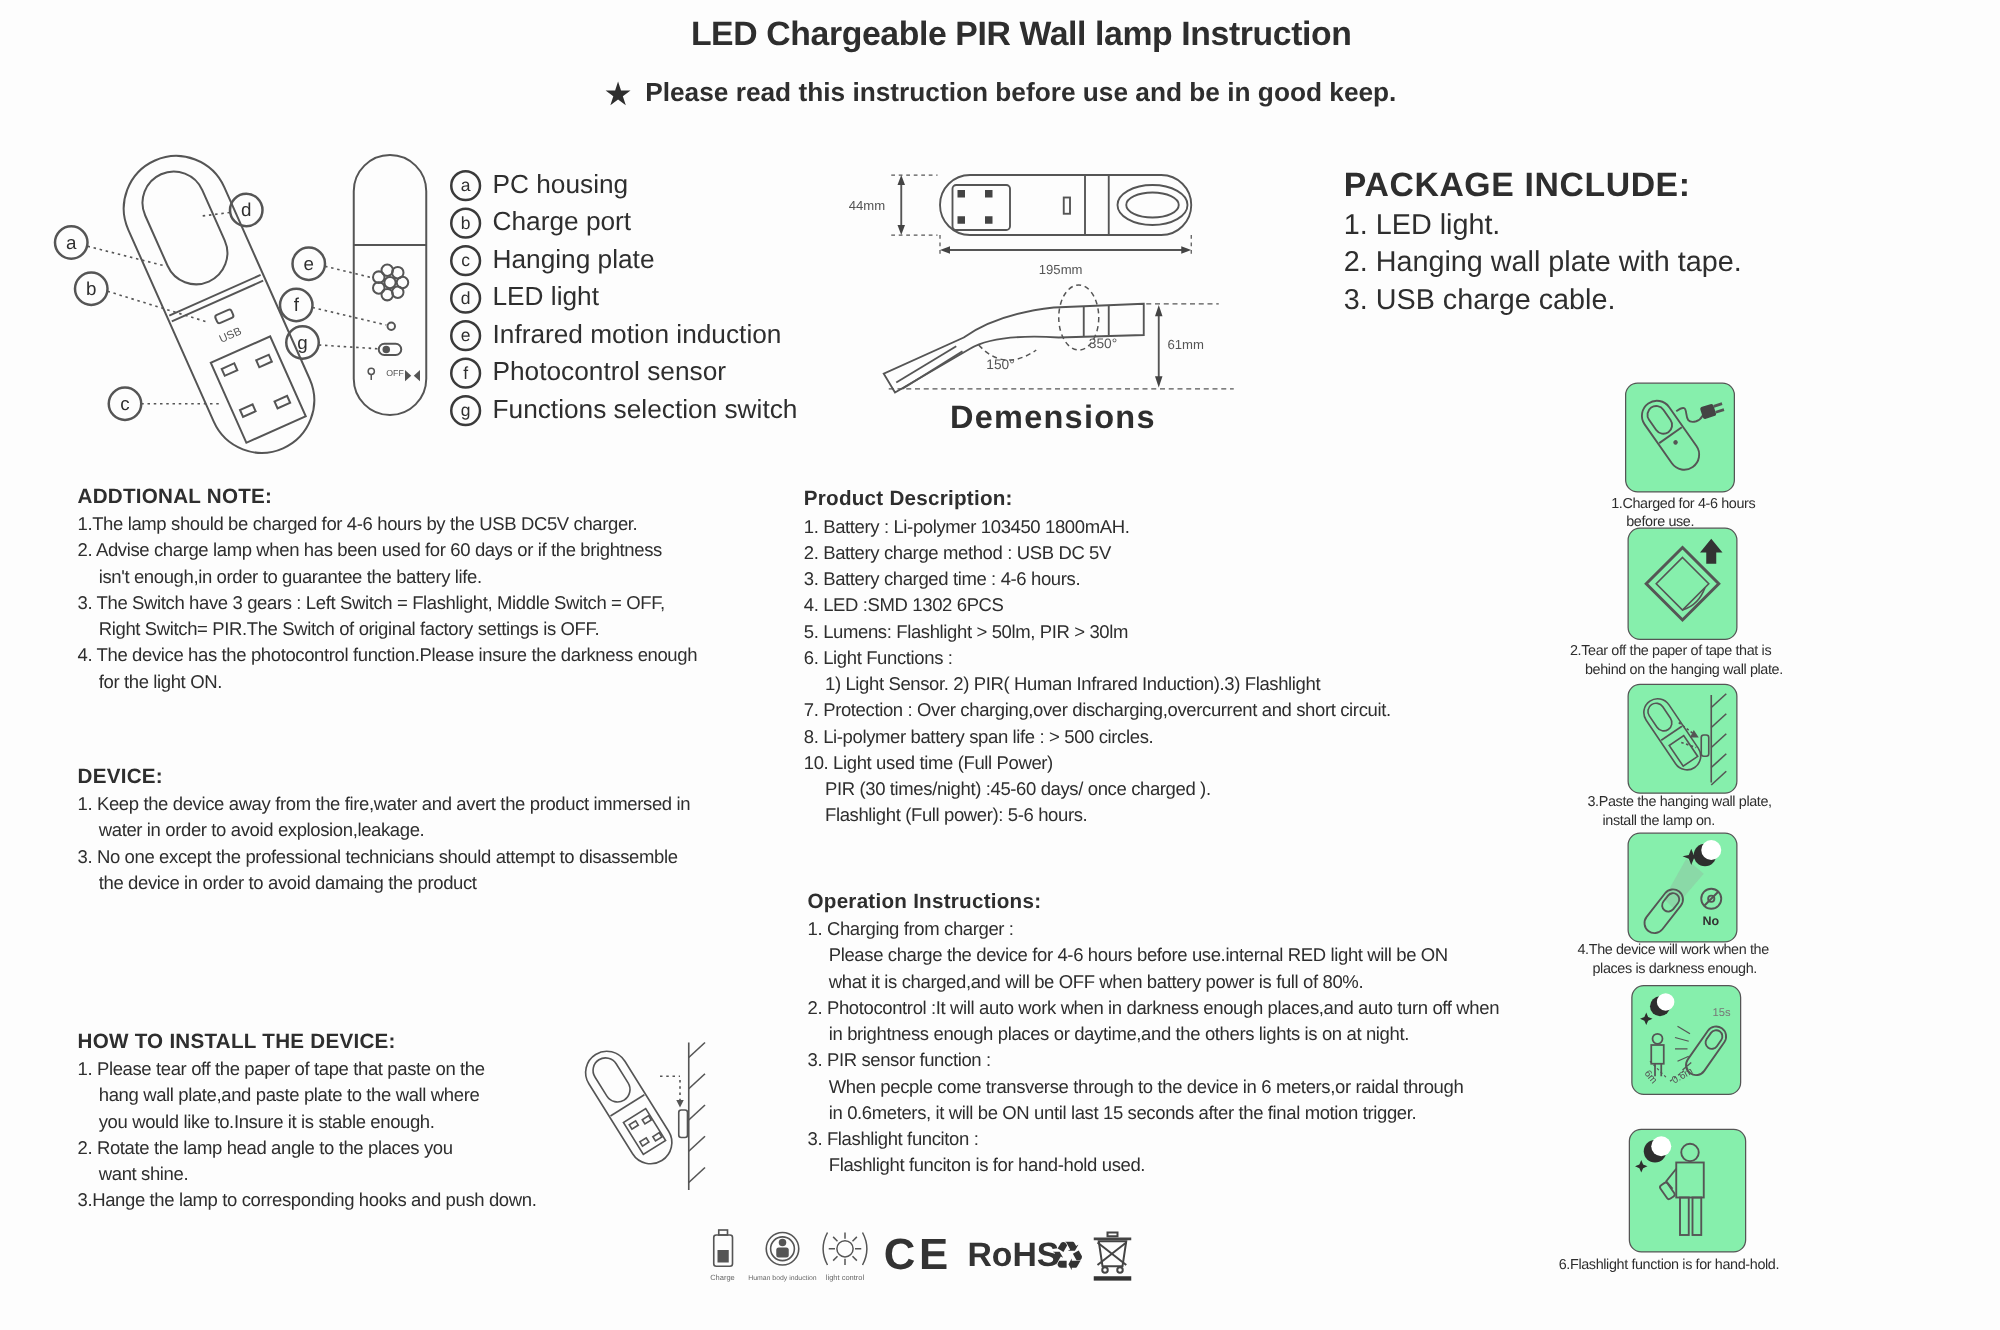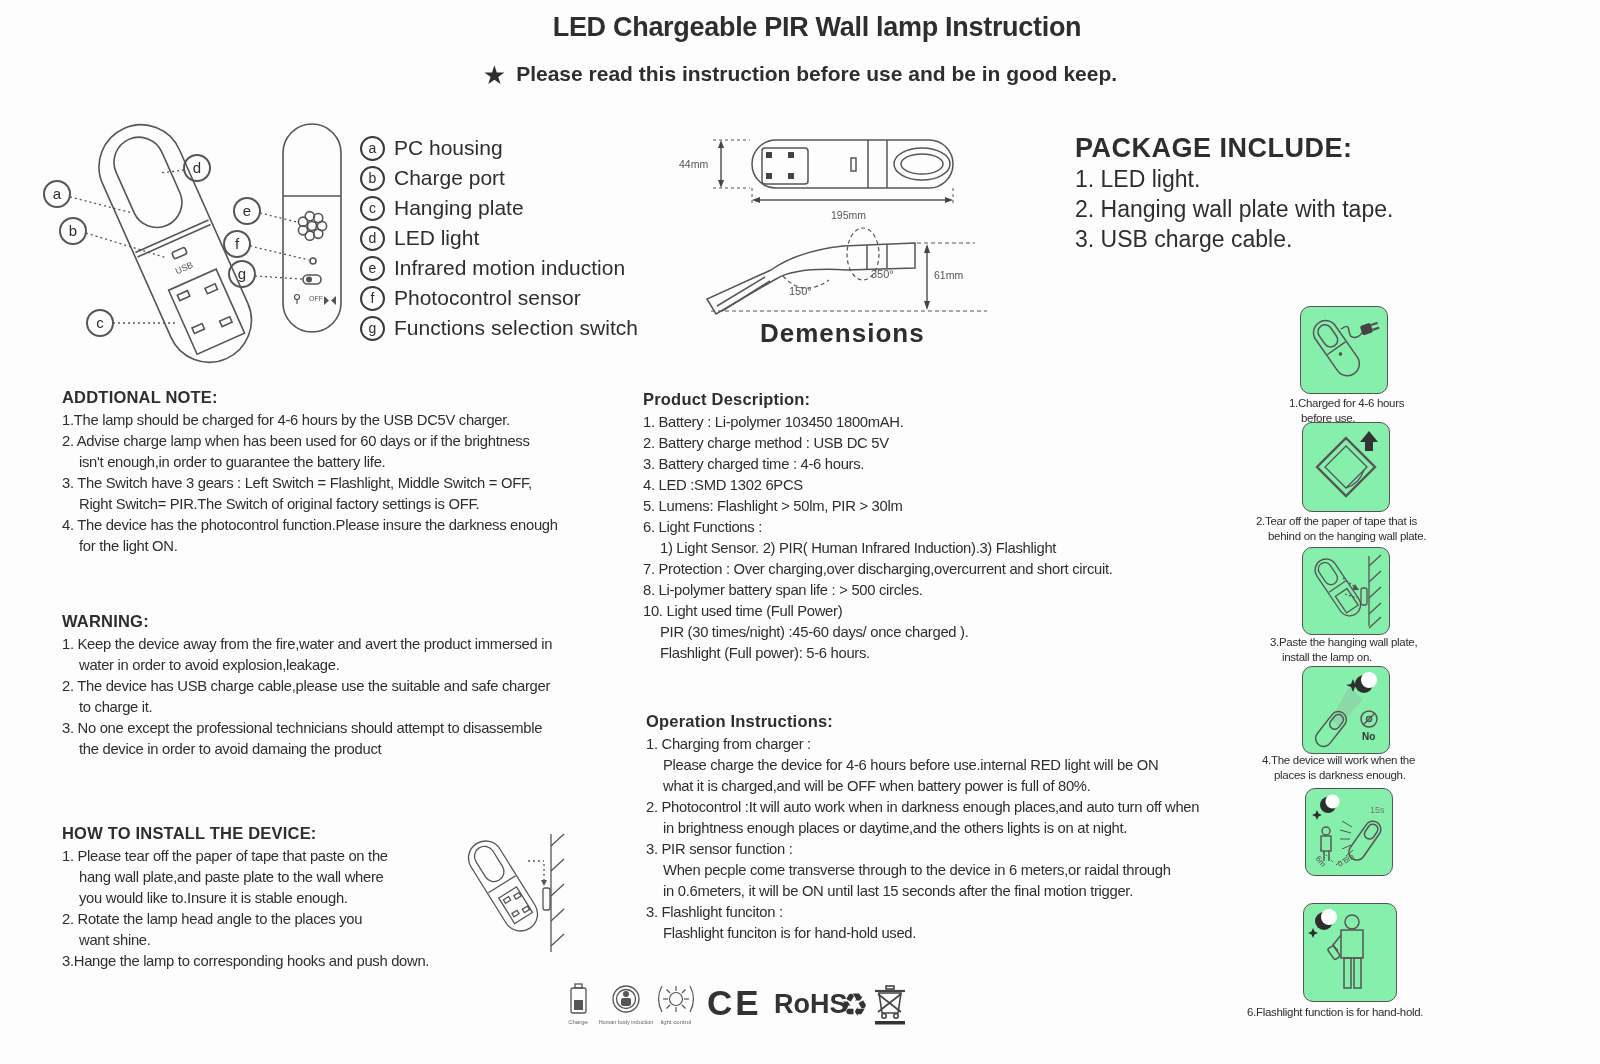--- a/index.html
+++ b/index.html
@@ -221,26 +221,24 @@
       <div class="li">2. Advise charge lamp when has been used for 60 days or if the brightness
 isn't enough,in order to guarantee the battery life.</div>
       <div class="li">3. The Switch have 3 gears : Left Switch = Flashlight, Middle Switch = OFF,
 Right Switch= PIR.The Switch of original factory settings is OFF.</div>
       <div class="li">4. The device has the photocontrol function.Please insure the darkness enough
 for the light ON.</div>
     </div>
   </div>
 
   <div class="abs" style="left:62px;top:612px;width:565px;">
-    <div class="sec-h">WARNING:</div>
+    <div class="sec-h">DEVICE:</div>
     <div class="body-txt">
       <div class="li">1. Keep the device away from the fire,water and avert the product immersed in
 water in order to avoid explosion,leakage.</div>
-      <div class="li">2. The device has USB charge cable,please use the suitable and safe charger
-to charge it.</div>
       <div class="li">3. No one except the professional technicians should attempt to disassemble
 the device in order to avoid damaing the product</div>
     </div>
   </div>
 
   <div class="abs" style="left:62px;top:824px;width:420px;">
     <div class="sec-h">HOW TO INSTALL THE DEVICE:</div>
     <div class="body-txt">
       <div class="li">1. Please tear off the paper of tape that paste on the
 hang wall plate,and paste plate to the wall where

